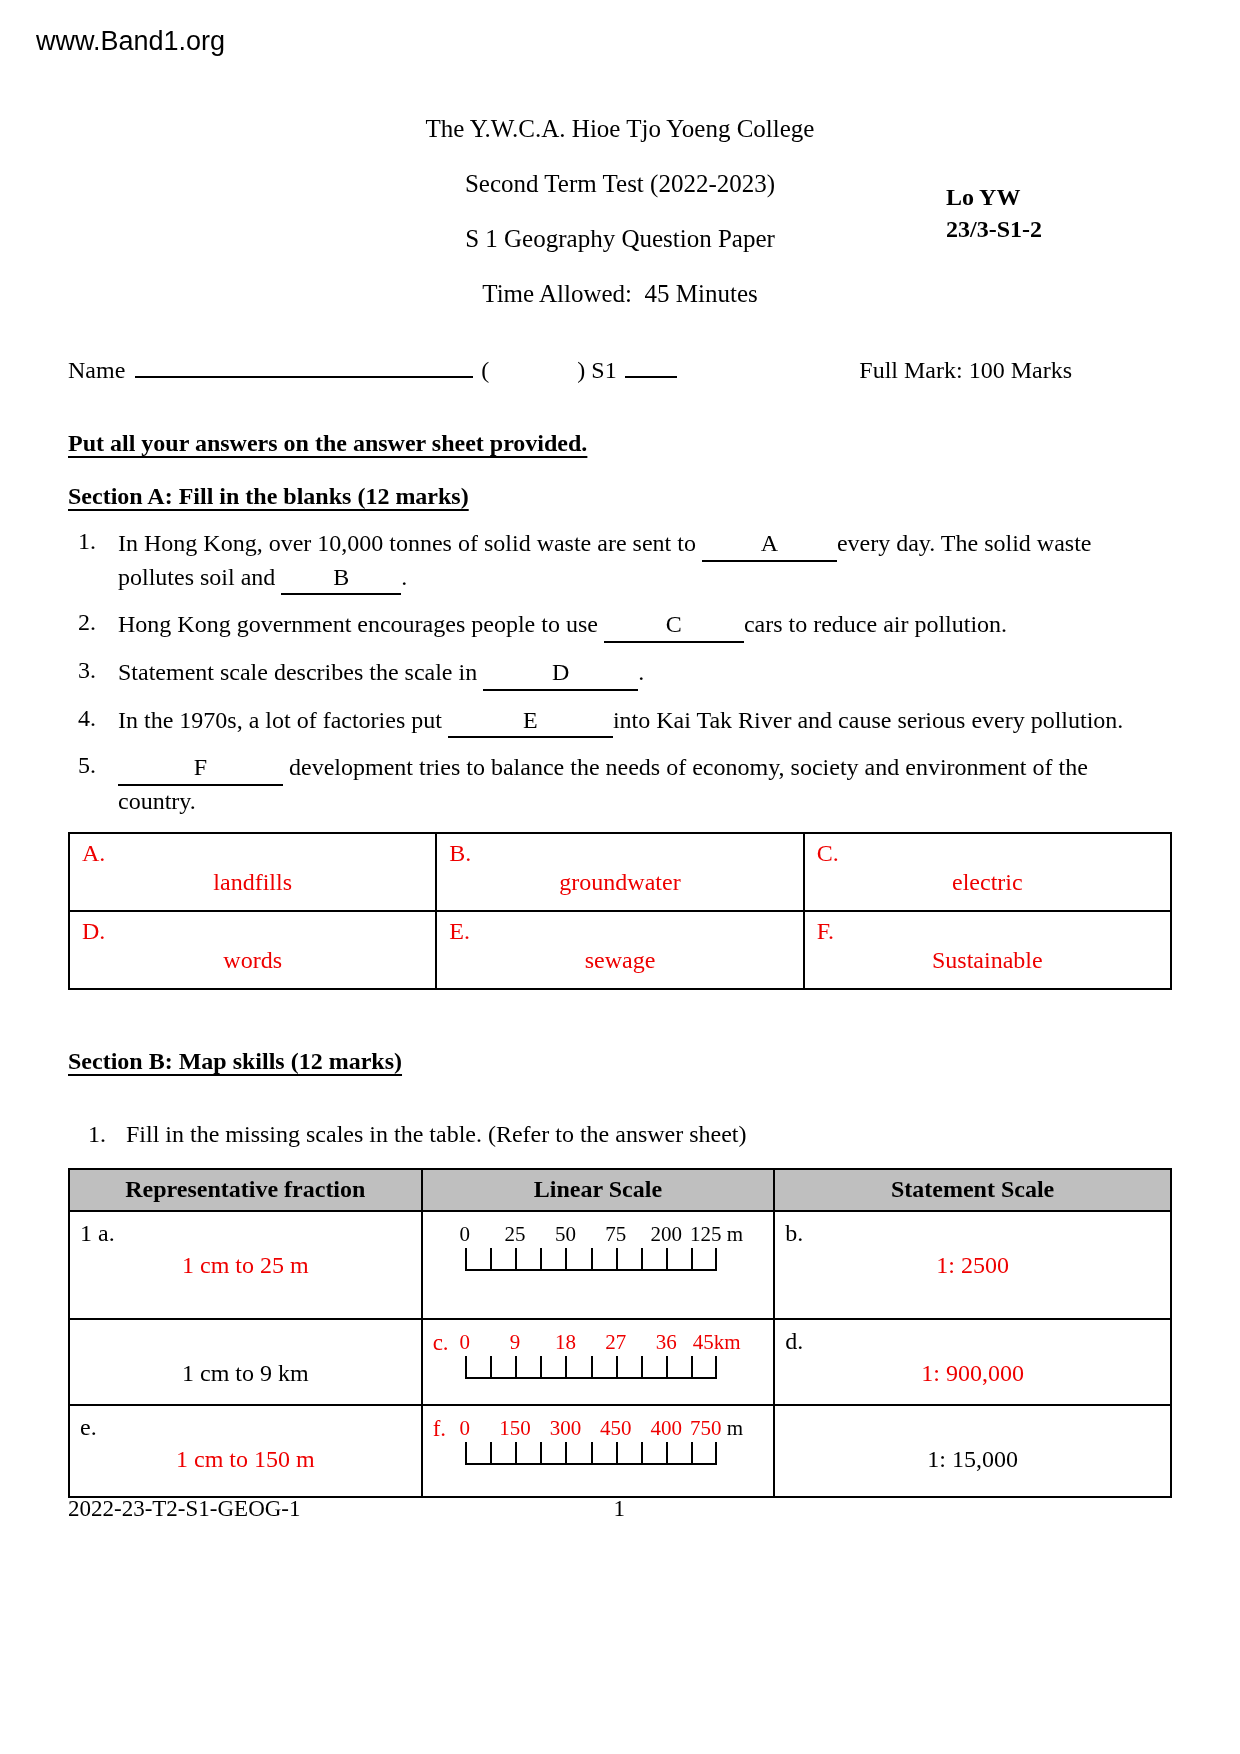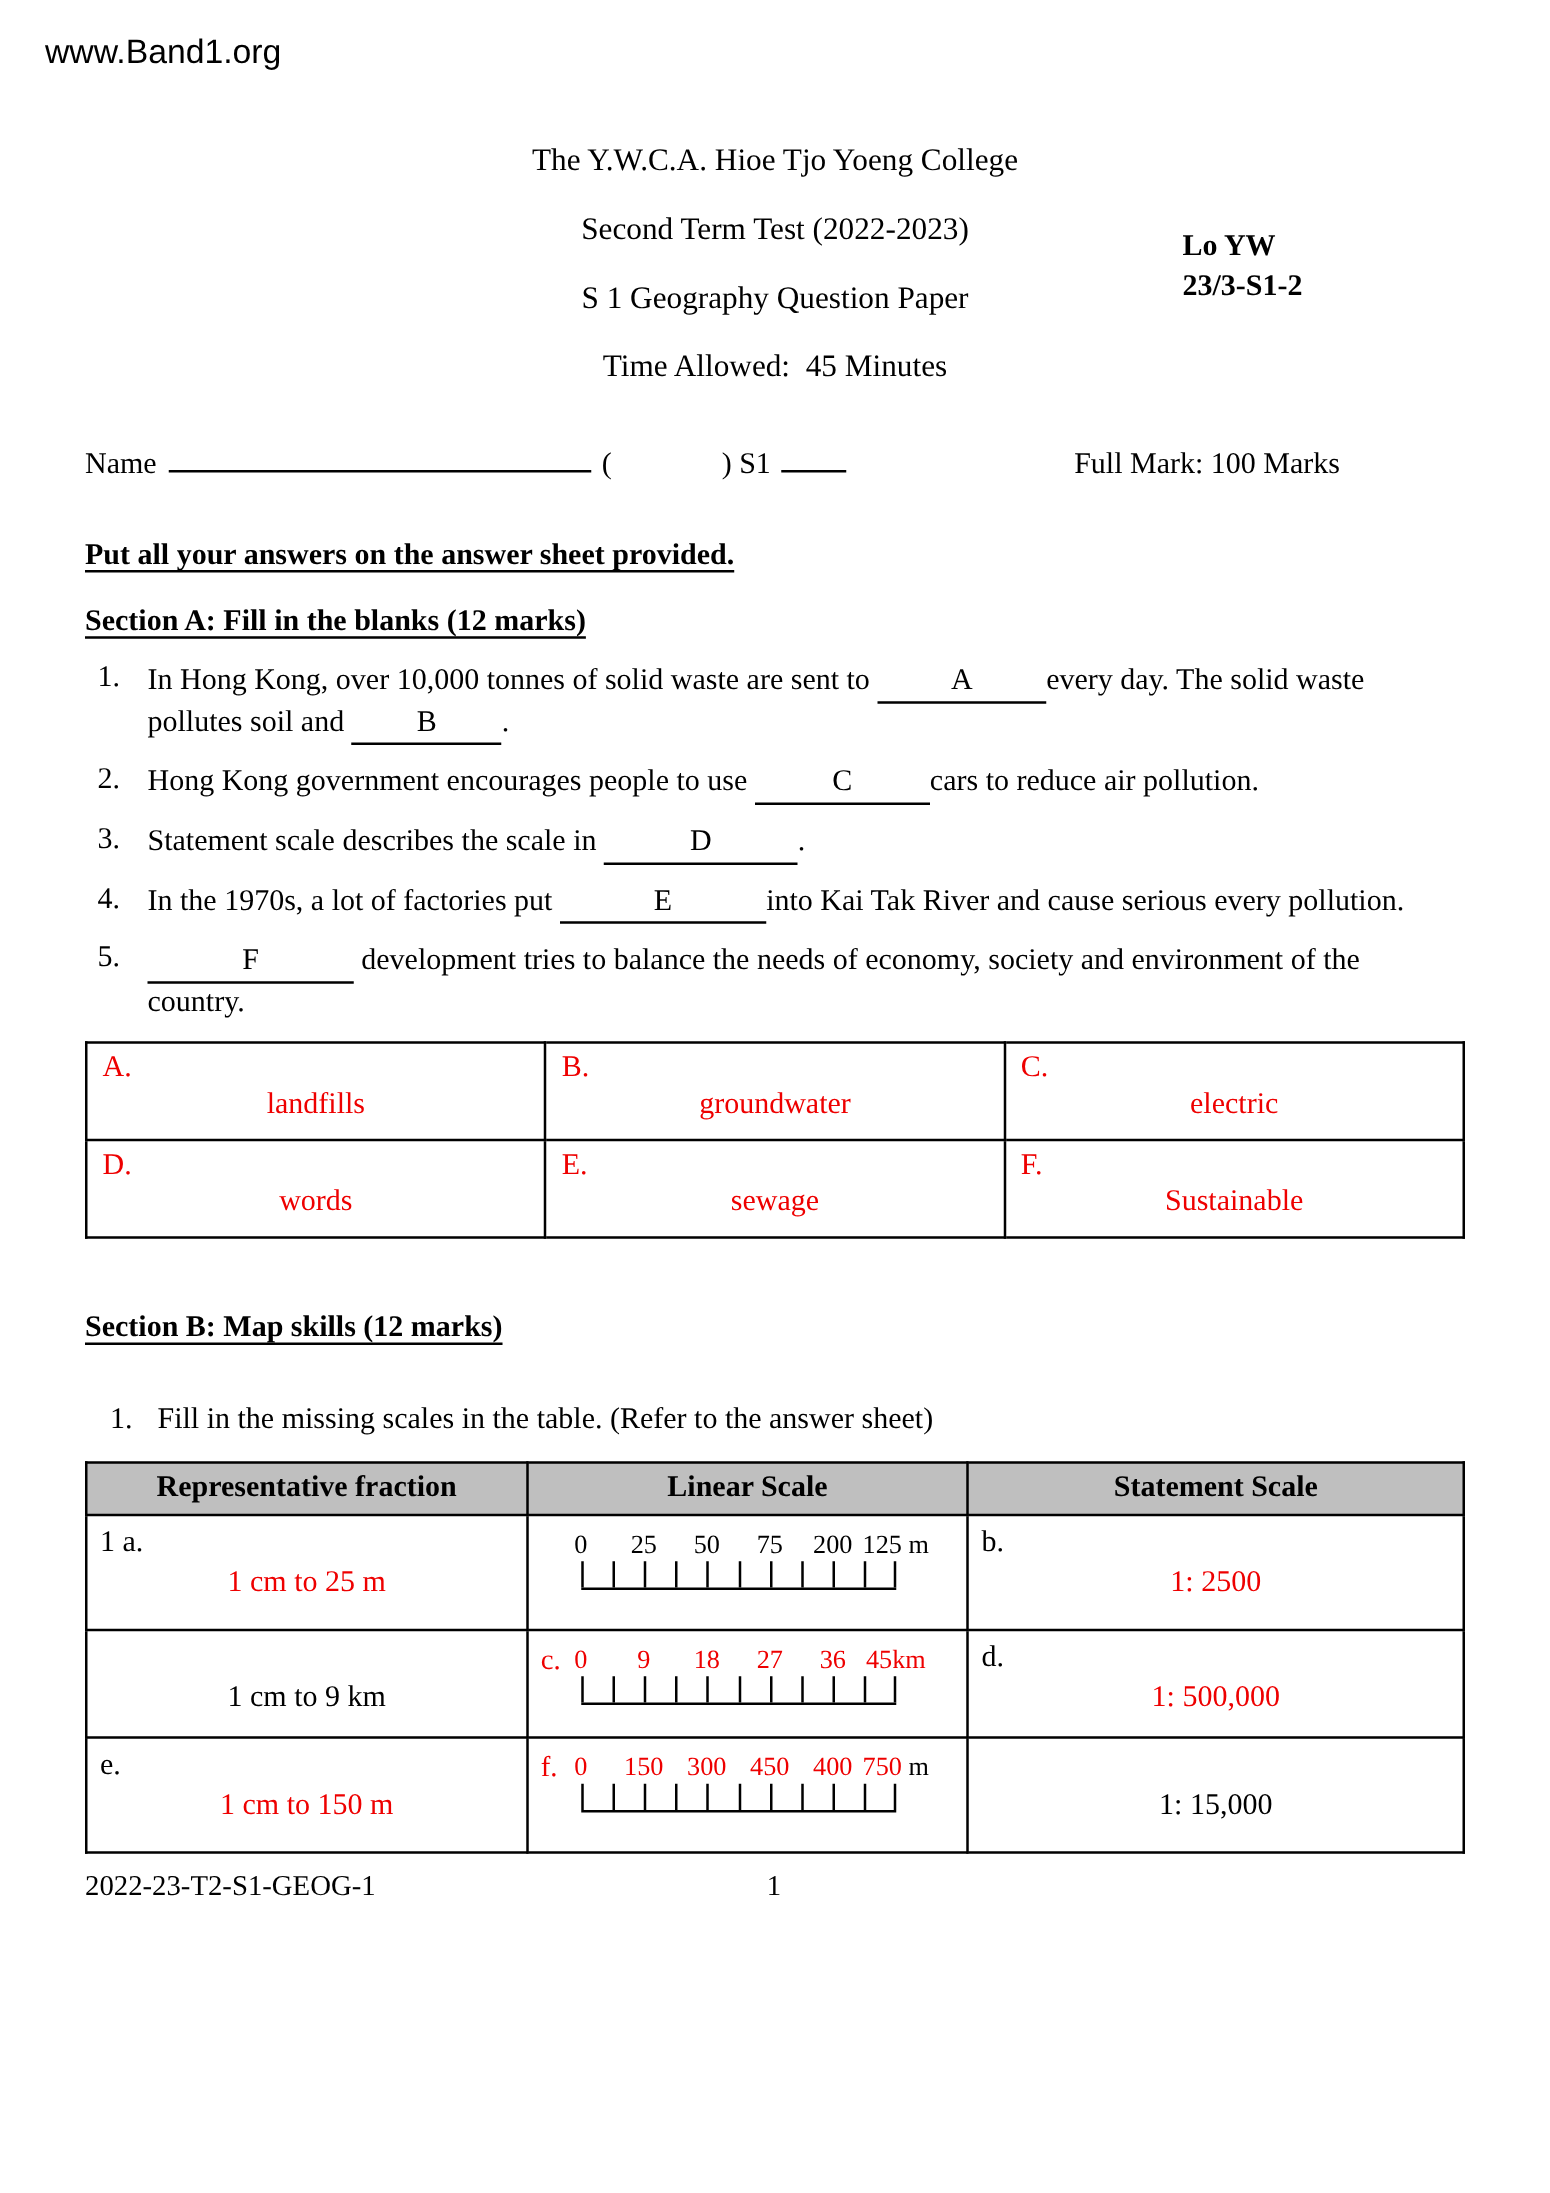--- a/index.html
+++ b/index.html
@@ -42,21 +42,21 @@
   .ab-label{color:var(--red)}
   .ab-value{color:var(--red);text-align:center;margin-top:2px}
 
   .section-b-title{margin-top:58px}
   .qb{display:flex;margin-top:46px;font-size:24px}
   .qb .qnum{width:38px;margin-left:20px;flex:none}
 
   .scale-table{margin-top:20px;font-size:24px}
   .scale-table th{background:var(--table-header-bg);border:2px solid #000;height:42px;font-weight:bold;font-size:24px;text-align:center}
   .scale-table td{border:2px solid #000;vertical-align:top;padding:8px 10px}
-  .row-1{height:92px}.row-2{height:86px}.row-3{height:92px}
+  .row-1{height:108px}.row-2{height:86px}.row-3{height:92px}
   .cell-label{min-height:28px}
   .rf-value,.ss-value{text-align:center;margin-top:4px}
   .red{color:var(--red)}
   .blk{color:#000}
 
   .ls-inner{display:flex;align-items:flex-start;margin-top:2px}
   .ls-label{width:30px;flex:none;font-size:23px}
   .linscale{width:252px;margin-left:2px}
   .scale-labels{position:relative;height:28px;font-size:21px}
   .scale-labels>span{position:absolute;transform:translateX(-50%);white-space:pre;top:0}
@@ -252,21 +252,21 @@
                   <span class="tick" style="left: 70%;"></span>
                   <span class="tick" style="left: 80%;"></span>
                   <span class="tick" style="left: 90%;"></span>
                   <span class="tick" style="left: calc(100% - 2px);"></span>
                 </div>
             </div>
           </div>
         </td>
         <td>
           <div class="cell-label">d.</div>
-          <div class="ss-value red">1: 500,000</div>
+          <div class="ss-value red">1: 900,000</div>
         </td>
       </tr>
 
       <tr class="row-3">
         <td>
           <div class="cell-label">e.</div>
           <div class="rf-value red">1 cm to 150 m</div>
         </td>
         <td>
           <div class="ls-inner">

